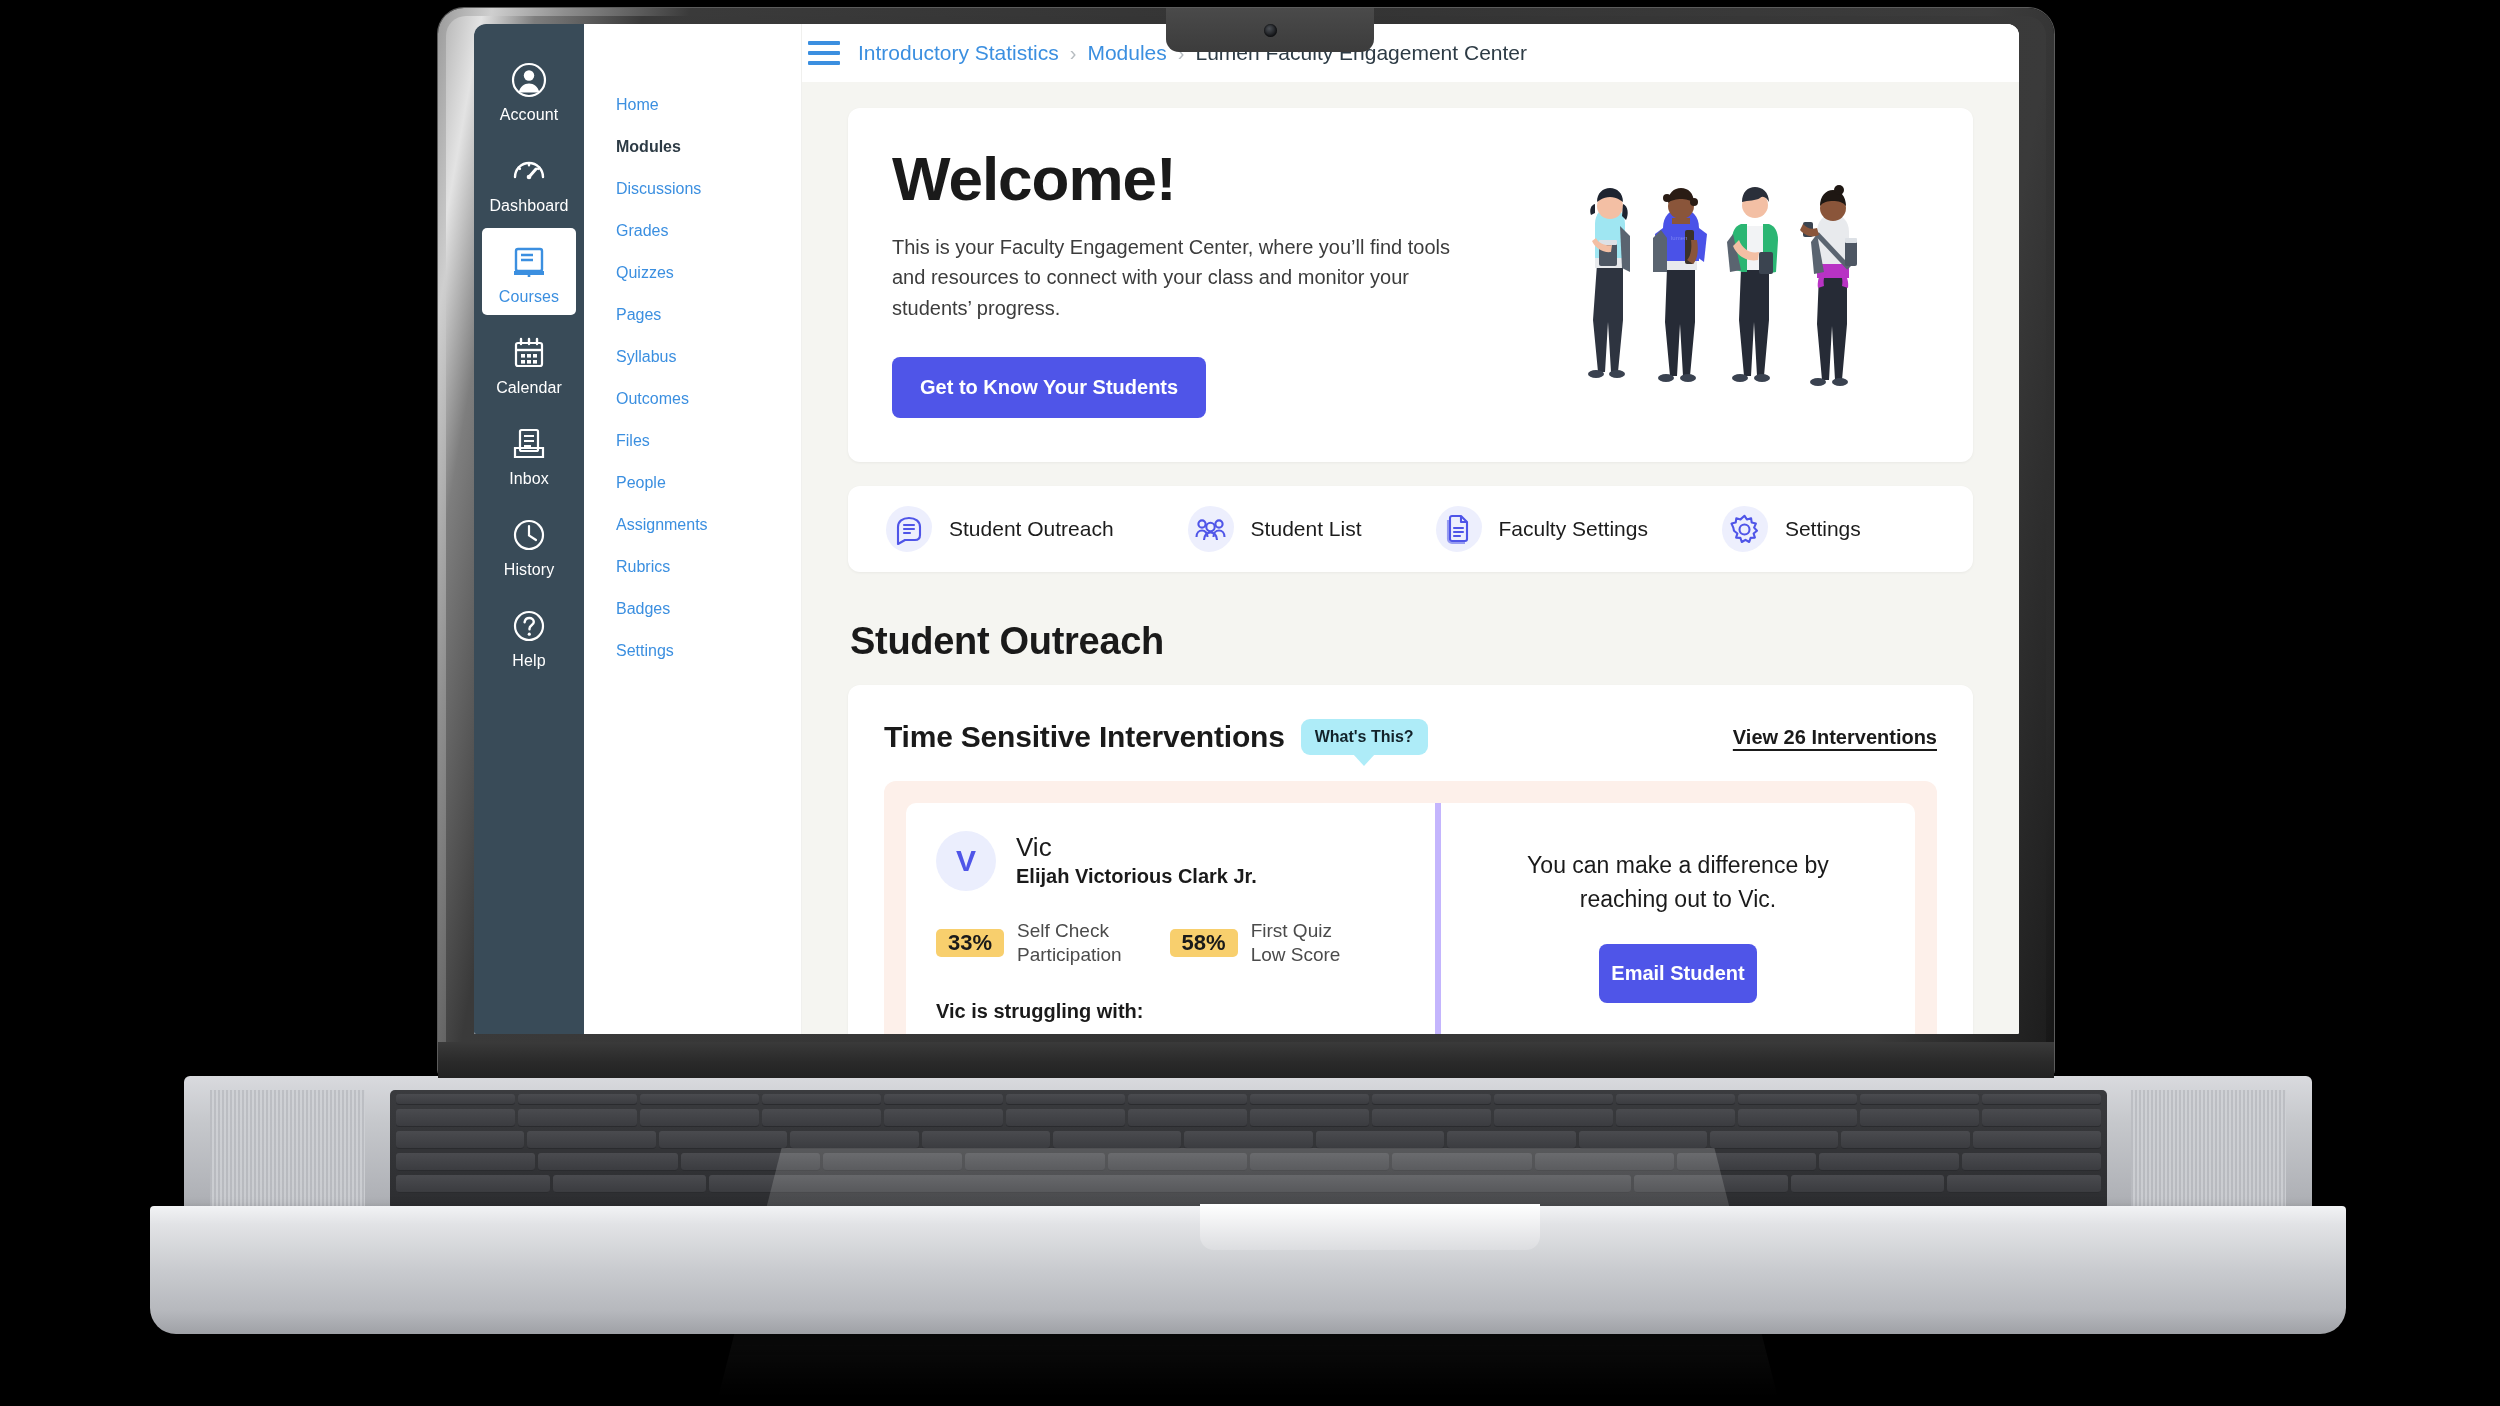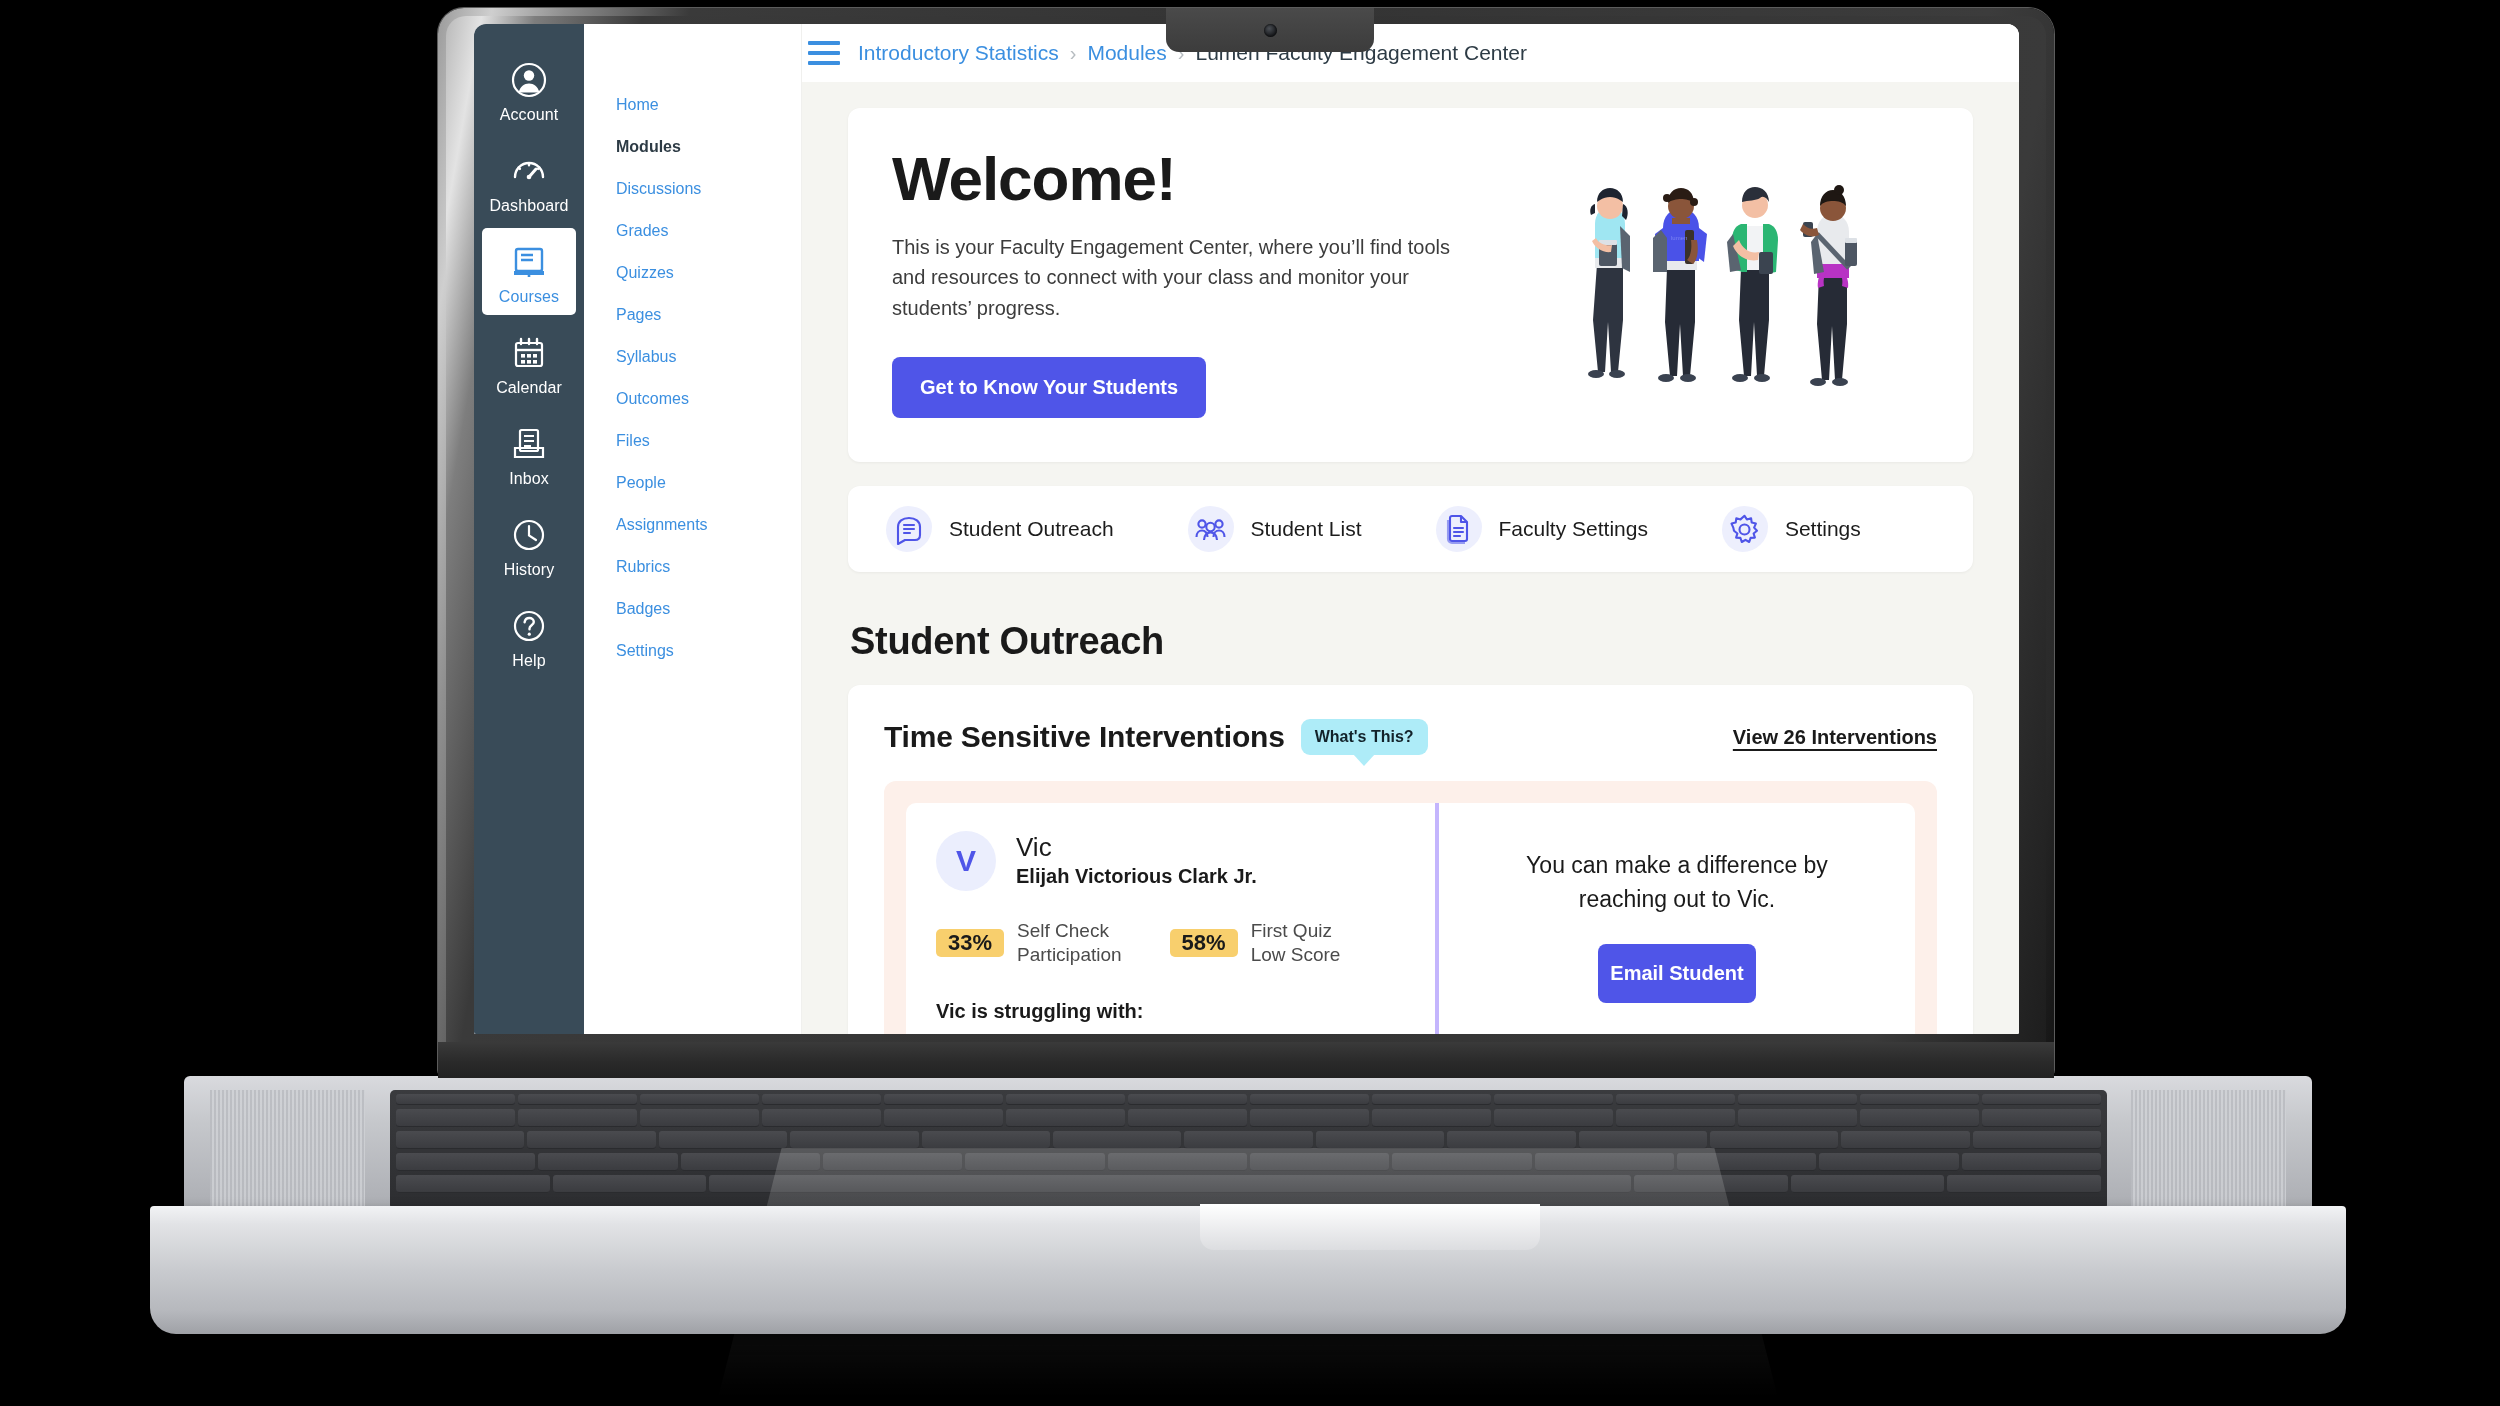--- a/index.html
+++ b/index.html
@@ -252,21 +252,21 @@
   #student-fullname { font-size: 20px; font-weight: 700; color: #1A1A1A; line-height: 1.35; }
   #student-flags { display: flex; gap: 48px; margin-top: 28px; }
   .flag { display: flex; align-items: center; gap: 13px; }
   .flag-pct {
     background: #F8CF6D; color: #1A1A1A; font-size: 22px; font-weight: 700;
     border-radius: 5px; padding: 3px 12px; line-height: 1;
   }
   .flag-text { font-size: 19px; color: #4B4B4B; line-height: 1.28; }
   #struggle-title { margin-top: 32px; font-size: 20px; font-weight: 700; color: #1A1A1A; }
   #outreach-block {
-    width: 480px; flex-shrink: 0; border-left: 4px solid #c4b5fd;
+    width: 480px; flex-shrink: 0; border-left: 6px solid #c4b5fd;
     padding: 46px 40px 0 40px; text-align: center;
   }
   #outreach-msg { font-size: 23px; color: #1A1A1A; line-height: 1.45; }
   #email-btn {
     margin-top: 28px; background: #4F55E8; color: #fff;
     font-size: 20px; font-weight: 700; border: 0; border-radius: 8px;
     padding: 18px 12px; cursor: pointer; font-family: inherit;
   }
 </style>
 </head>

